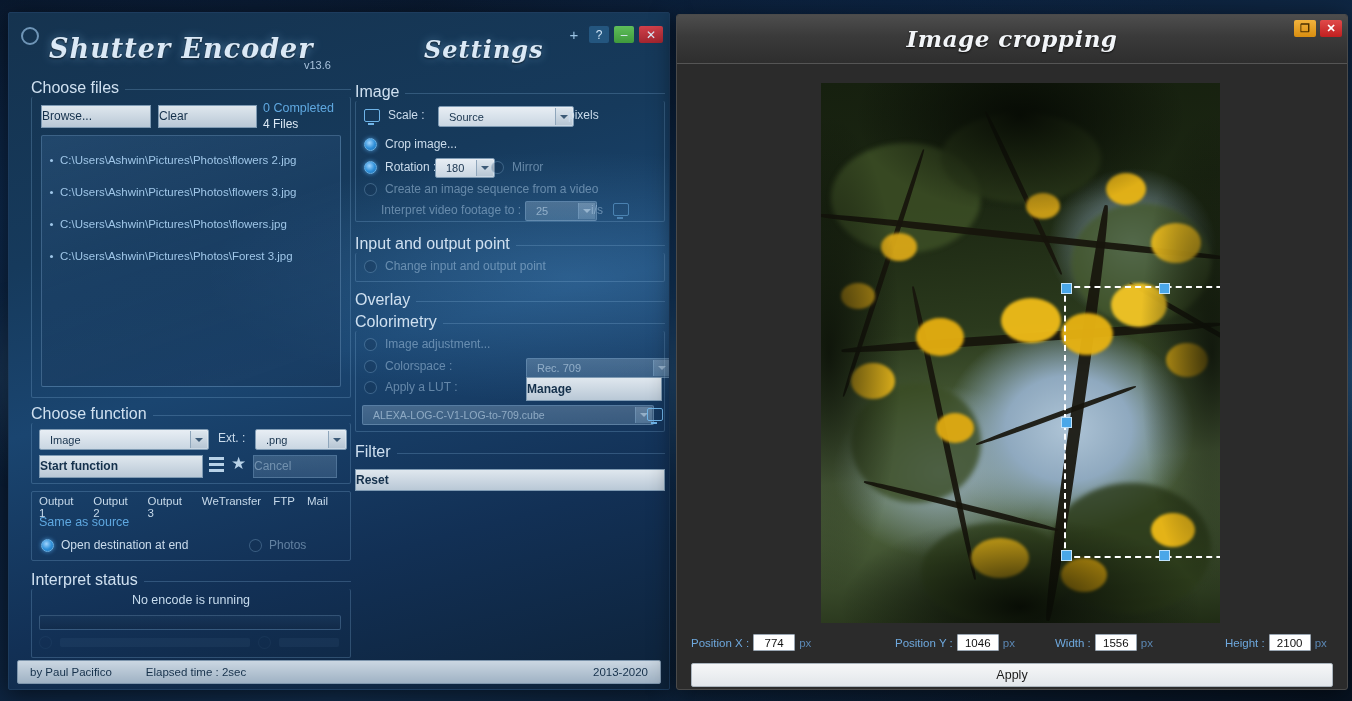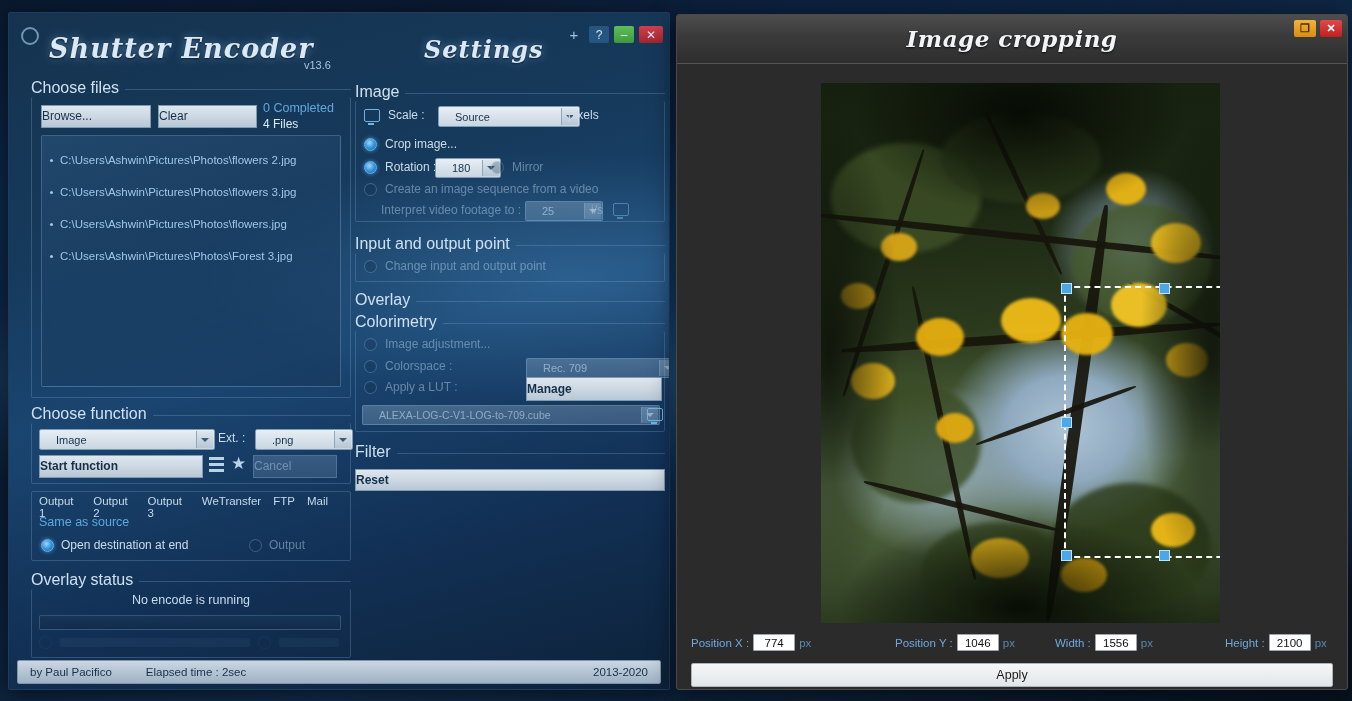--- a/index.html
+++ b/index.html
@@ -74,21 +74,21 @@
     color:#14304b;font-size:12px;text-align:left;cursor:pointer;
   }
   .btn.disabled{
     background:linear-gradient(rgba(160,190,215,.25),rgba(120,155,190,.25));
     color:rgba(190,215,235,.45);border-color:rgba(140,180,215,.3);cursor:default;
   }
   .sel{
     position:relative;border:1px solid #7f9bb4;border-radius:2px;
     background:linear-gradient(#e8eef4,#c9d6e2);
     color:#17324c;font-size:11px;display:flex;align-items:center;
-    padding-left:16px;cursor:pointer;
+    padding-left:10px;cursor:pointer;
   }
   .sel .arrow{
     position:absolute;right:1px;top:1px;bottom:1px;width:16px;
     background:linear-gradient(#dde6ee,#b7c6d4);border-left:1px solid #8fa6bb;
     display:flex;align-items:center;justify-content:center;
   }
   .sel .arrow:before{content:"";border-left:4px solid transparent;border-right:4px solid transparent;border-top:4px solid #3c5a77;}
   .sel.dim{background:linear-gradient(rgba(190,215,235,.28),rgba(150,185,215,.28));
            color:rgba(205,228,245,.55);border-color:rgba(140,180,215,.35);}
   .sel.dim .arrow{background:linear-gradient(rgba(190,215,235,.25),rgba(150,185,215,.25));border-left-color:rgba(140,180,215,.35);}
@@ -293,27 +293,27 @@
       <span>FTP</span>
       <span>Mail</span>
     </div>
     <div style="position:absolute;left:8px;top:24px;font-size:12.5px;color:#5fa8e0;">Same as source</div>
     <div style="position:absolute;left:10px;top:47px;display:flex;align-items:center;gap:7px;">
       <span class="radio on"></span>
       <span class="lbl">Open destination at end</span>
     </div>
     <div style="position:absolute;left:218px;top:47px;display:flex;align-items:center;gap:7px;">
       <span class="radio off"></span>
-      <span class="lbl dim">Output</span>
+      <span class="lbl dim">Photos</span>
     </div>
   </div>
 
   <div class="grp" style="left:22px;top:558px;width:320px;height:88px;">
     <div class="legend-row">
-      <div class="grp-title">Overlay status</div>
+      <div class="grp-title">Interpret status</div>
       <div class="ln"></div>
     </div>
     <div style="position:absolute;left:0;top:18px;width:318px;height:68px;border:1px solid rgba(130,175,215,0.28);border-top:none;border-radius:2px;"></div>
     <div style="position:absolute;left:0;right:0;top:22px;text-align:center;font-size:12.5px;color:#c7dcee;">No encode is running</div>
     <div class="progbar" style="position:absolute;left:8px;top:44px;width:300px;"></div>
     <div style="position:absolute;left:8px;top:62px;width:300px;height:18px;opacity:.18;display:flex;align-items:center;gap:8px;">
       <span class="radio off"></span>
       <span style="flex:1;height:9px;background:rgba(140,180,215,.35);border-radius:2px;"></span>
       <span class="radio off"></span>
       <span style="width:60px;height:9px;background:rgba(140,180,215,.35);border-radius:2px;"></span>

